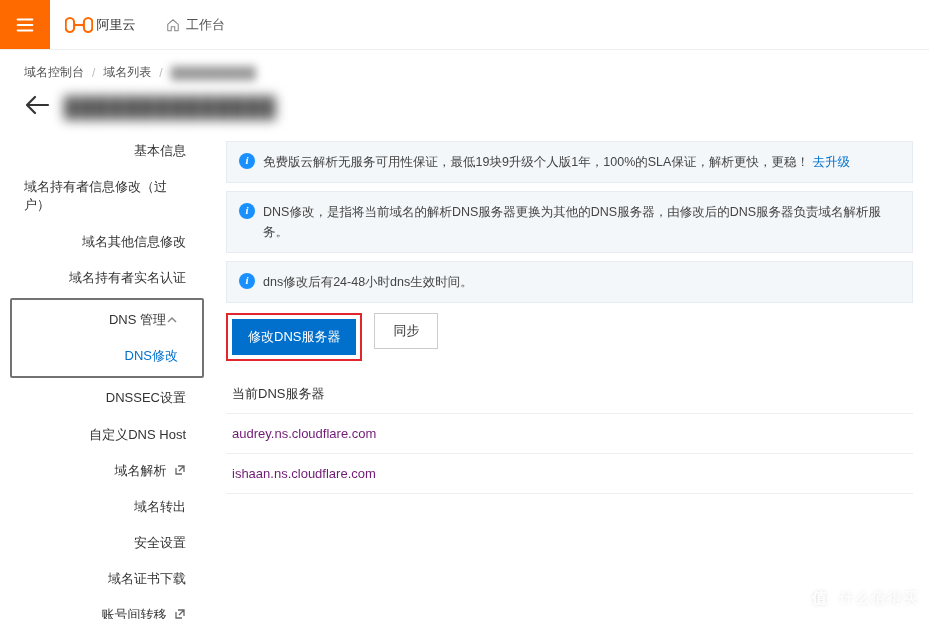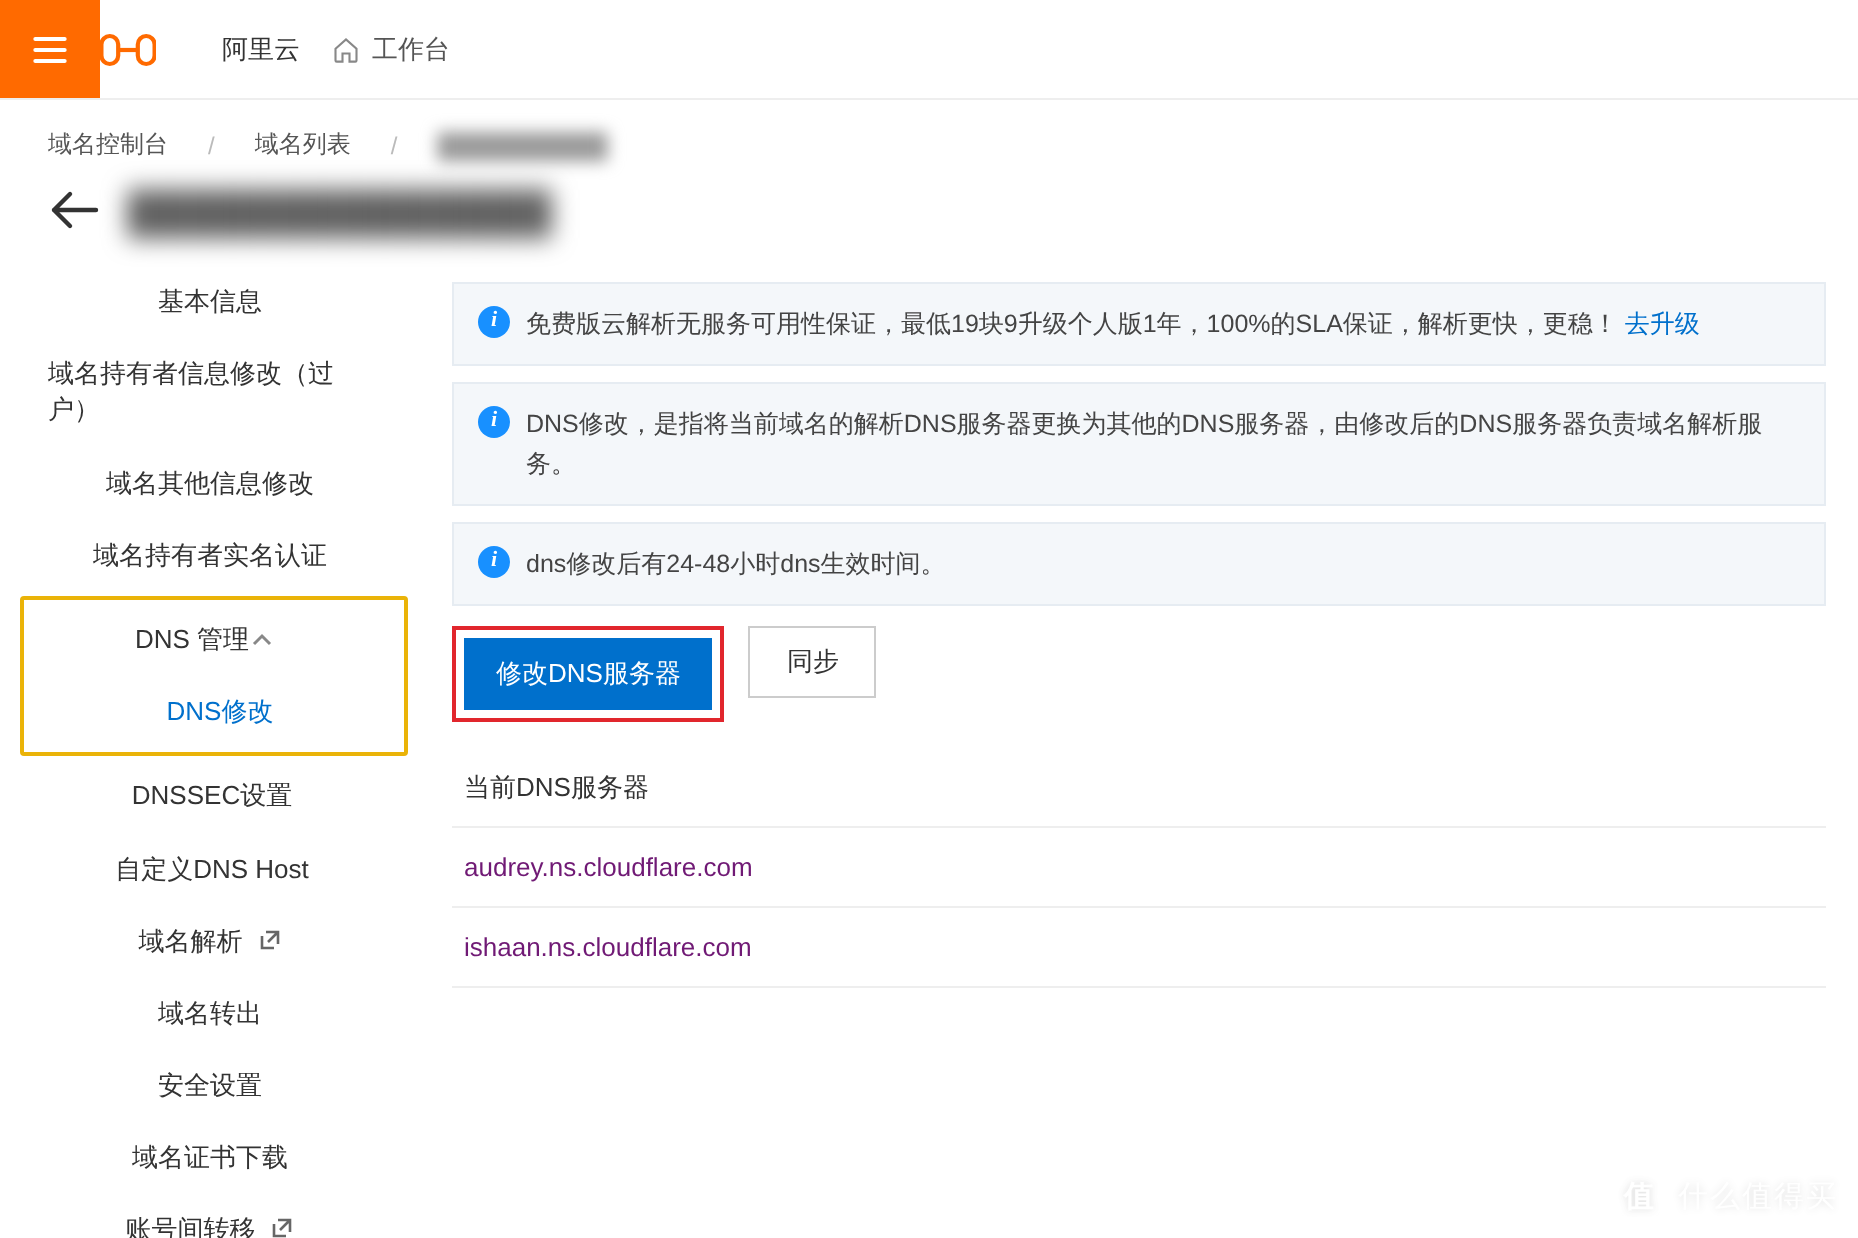--- a/index.html
+++ b/index.html
@@ -12,47 +12,47 @@
       height: 619px;
       overflow: hidden;
       position: relative;
     }
     
     .topbar { height: 50px; display:flex; align-items:stretch; border-bottom:1px solid #eee; }
     .hamburger {
       width: 50px; background:#ff6a00; display:flex; align-items:center; justify-content:center; cursor:pointer;
     }
     .hamburger svg { width:22px; height:22px; }
-    .brand { width: 100px; display:flex; align-items:center; justify-content:space-between; gap:4px; }
+    .brand { width: 100px; display:flex; align-items:center; justify-content:center; gap:4px; }
     .brand-logo { width:28px; height:20px; }
     .brand-text { color:#333; font-size:13px; font-weight:500; }
     .workspace { display:flex; align-items:center; padding:0 16px; color:#555; font-size:13px; gap:6px;}
     .workspace-icon { width:14px; height:14px; color:#888; }
     
-    .breadcrumb { padding: 14px 24px 8px 24px; font-size:12px; color:#666; display:flex; align-items:center; gap:20px; }
+    .breadcrumb { padding: 14px 24px 8px 24px; font-size:12px; color:#666; display:flex; align-items:center; gap:8px; }
     .breadcrumb a { color:#555; text-decoration:none; }
     .breadcrumb .sep { color:#bbb; }
     .crumb-blur { filter: blur(4px); color:#999; }
     
     .titlebar { padding: 6px 24px 14px 24px; display:flex; align-items:center; gap:14px; }
     .back-arrow { font-size:22px; color:#333; cursor:pointer; line-height:1; }
     .title-blur { filter: blur(6px); font-size:20px; font-weight:600; color:#555; letter-spacing:1px; }
     
     .body-row { display:flex; }
     .sidebar { width: 210px; padding: 0 0 10px 0; }
     .side-item {
-      padding: 9px 24px; font-size:13px; color:#333; cursor:pointer; display:flex; align-items:center; justify-content:center;
+      padding: 9px 24px; font-size:13px; color:#333; cursor:pointer; display:flex; align-items:center; justify-content:flex-end;
       line-height:1.4;
     }
     .side-item.sub { padding-left: 26px; }
     .side-item.active { color:#0070cc; }
     .ext-icon { width:12px; height:12px; color:#666; }
     .chev { width:12px; height:12px; color:#888; }
     .side-group {
-      border: 2px solid #eab308; border-radius:2px; margin: 2px 6px 2px 10px; padding: 2px 0;
+      border: 2px solid #737373; border-radius:2px; margin: 2px 6px 2px 10px; padding: 2px 0;
     }
     .side-group .side-item { padding-left:14px; }
     .side-group .side-item.sub { padding-left:30px; }
 
     
     .main { flex:1; padding: 0 16px 0 16px; }
     .notice {
       background:#f4f7fa; border:1px solid #e6ecf2; padding:10px 12px; margin:8px 0; display:flex; align-items:flex-start; gap:8px;
       font-size:12.5px; color:#444; line-height:1.6;
     }

